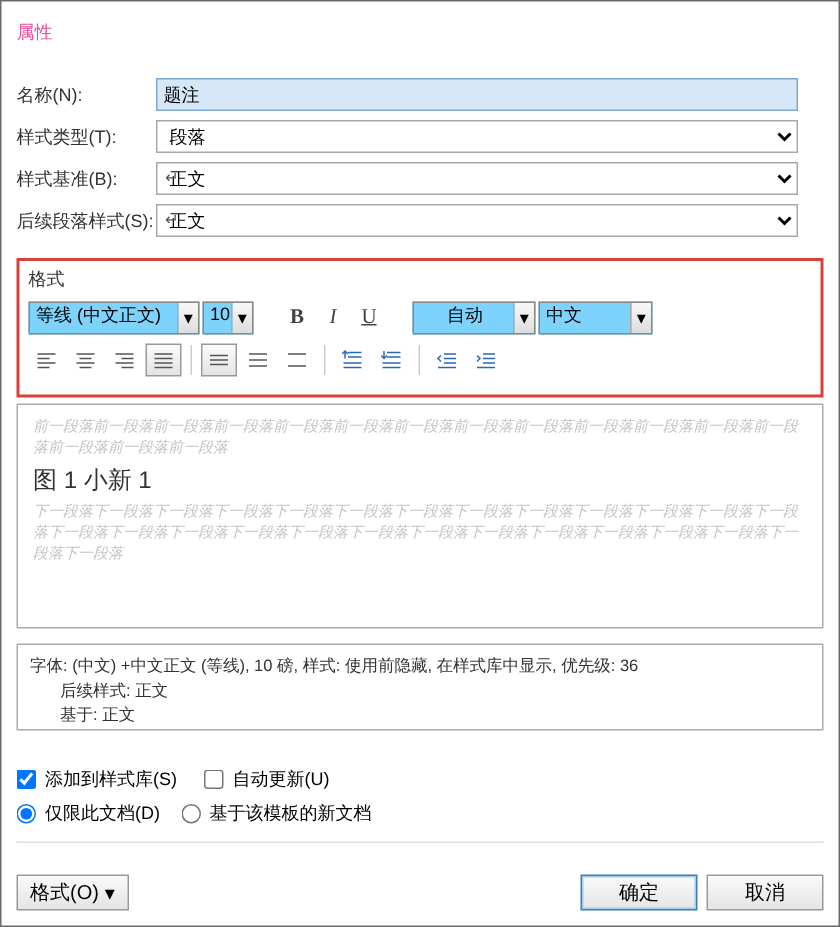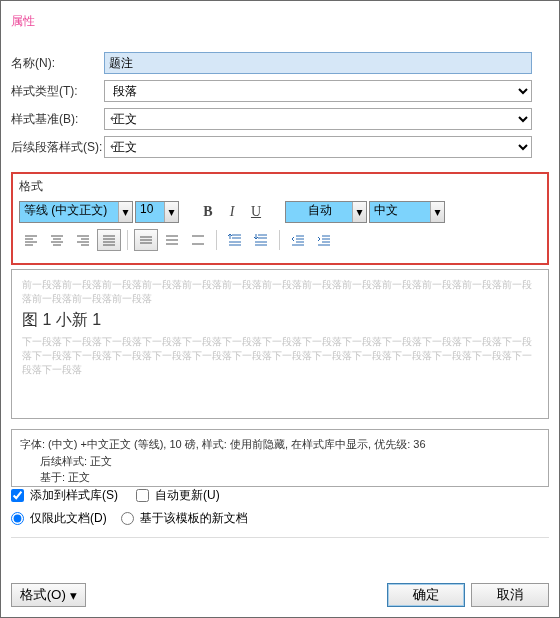--- a/index.html
+++ b/index.html
@@ -87,32 +87,32 @@
 .icon-btn.boxed { border: 1px solid #999; background: linear-gradient(#fafafa,#e4e4e4); }
 .sep { width: 1px; height: 20px; background: #ccc; margin: 0 4px; }
 .gap { width: 14px; }
 .preview {
   border: 1px solid #aaa;
   height: 150px;
   margin-top: 4px;
   padding: 8px 10px;
   overflow: hidden;
 }
-.ghost { color: #c4c4c4; font-size: 10px; line-height: 1.4; }
+.ghost { color: #c4c4c4; font-size: 10px; line-height: 1.4; font-style: italic; }
 .preview-main { color: #333; font-size: 16px; margin: 4px 0; }
 .desc {
   border: 1px solid #aaa;
   margin-top: 10px;
   padding: 6px 8px;
   font-size: 11px;
   line-height: 1.5;
   color: #333;
   height: 58px;
 }
-.opts { margin-top: 0; }
+.opts { margin-top: 24px; }
 .opt-row { display: flex; align-items: center; gap: 4px; margin-bottom: 6px; }
 hr.sepline { border: none; border-top: 1px solid #ddd; margin: 4px 0 8px 0; }
 .footer { display: flex; align-items: center; padding: 0 10px 10px 10px; }
 .format-btn {
   height: 24px; padding: 0 8px;
   border: 1px solid #999;
   background: linear-gradient(#fafafa,#e4e4e4);
   display: inline-flex; align-items: center; gap: 4px;
 }
 .footer .spacer { flex: 1; }
@@ -167,21 +167,21 @@
     </div>
 
     <div class="section-format">
       <div class="format-label">格式</div>
 
       <div class="toolbar-row">
         <div class="drop" style="width:114px">
           <span class="dt">等线 (中文正文)</span>
           <span class="arrow">▾</span>
         </div>
-        <div class="drop" style="width:44px">
+        <div class="drop" style="width:34px">
           <span class="dt">10</span>
           <span class="arrow">▾</span>
         </div>
         <div class="gap"></div>
         <div class="fs-btn">
             <b>B</b>
           </div>
         <div class="fs-btn">
             <i>I</i>
           </div>

